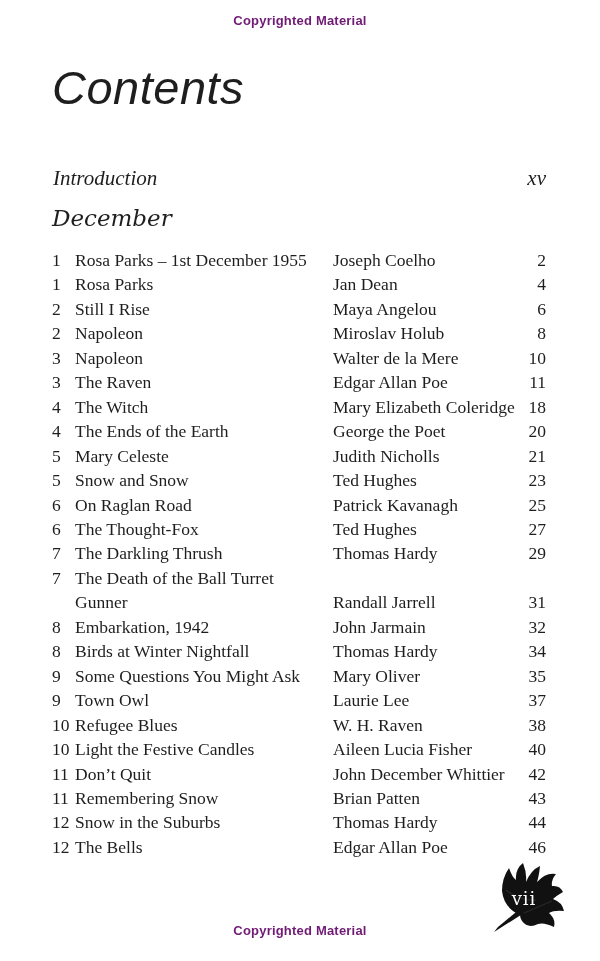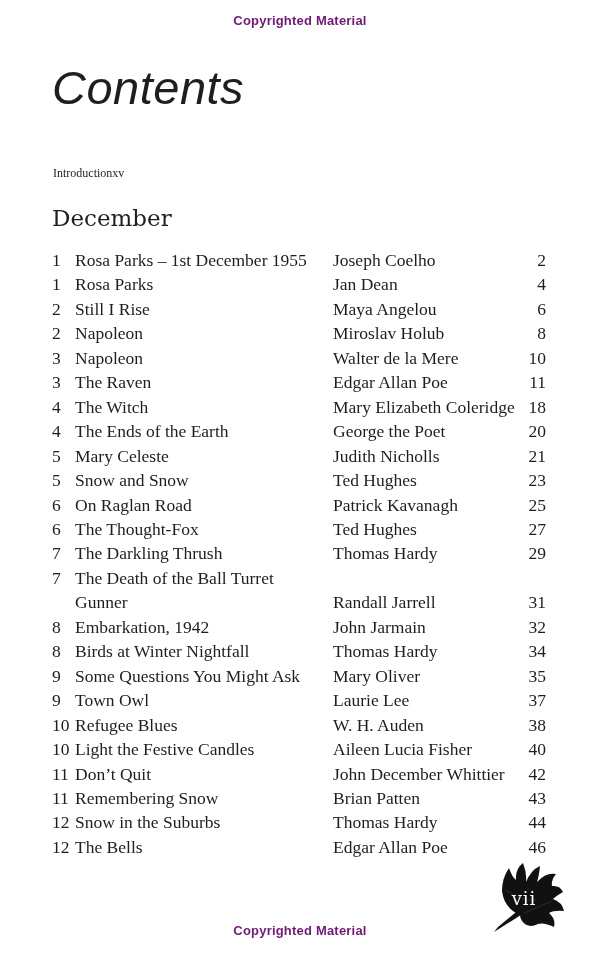--- a/index.html
+++ b/index.html
@@ -25,26 +25,28 @@
   .book-title{
     position:absolute;left:52px;top:60px;margin:0;
     font-family:Liberation Sans, sans-serif;
     font-style:italic;
     font-weight:normal;
     font-size:47px;
     letter-spacing:0.5px;
   }
   .intro-row{
     position:absolute;left:53px;right:54px;top:166px;
-    display:flex;
-    font-size:12px;
+    display:flex;justify-content:space-between;
+    font-size:21px;
+    font-style:italic;
   }
   .section-heading{
     position:absolute;left:52px;top:205px;margin:0;
     font-family:"DejaVu Serif", serif;
+    font-style:italic;
     font-weight:normal;
     font-size:23px;
   }
   .toc{
     position:absolute;left:52px;right:54px;top:248px;
     font-size:17.5px;
     line-height:24.45px;
   }
   .toc-row{display:flex;white-space:nowrap;}
   .toc-day{flex:none;width:23px;}
@@ -210,21 +212,21 @@
     <div class="toc-row">
       <span class="toc-day">9</span>
       <span class="toc-title">Town Owl</span>
       <span class="toc-author">Laurie Lee</span>
       <span class="toc-page">37</span>
     </div>
 
     <div class="toc-row">
       <span class="toc-day">10</span>
       <span class="toc-title">Refugee Blues</span>
-      <span class="toc-author">W. H. Auden</span>
+      <span class="toc-author">W. H. Raven</span>
       <span class="toc-page">38</span>
     </div>
 
     <div class="toc-row">
       <span class="toc-day">10</span>
       <span class="toc-title">Light the Festive Candles</span>
       <span class="toc-author">Aileen Lucia Fisher</span>
       <span class="toc-page">40</span>
     </div>
 

